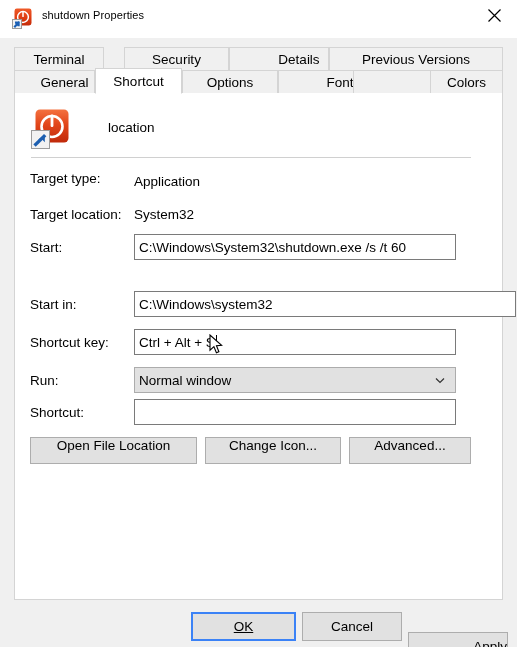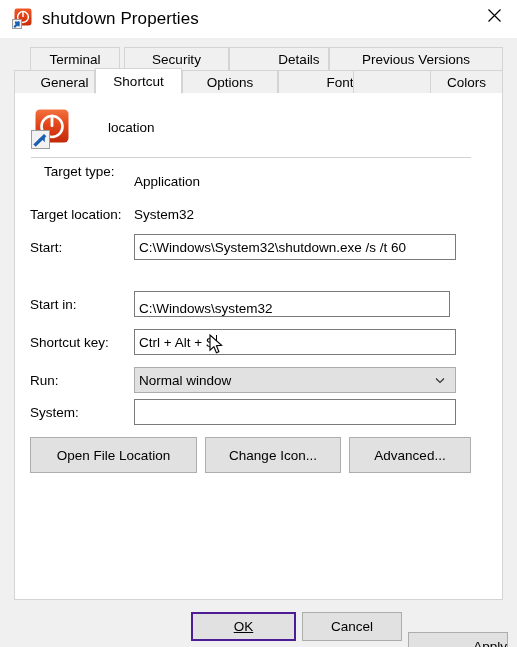--- a/index.html
+++ b/index.html
@@ -30,21 +30,21 @@
     background: #ffffff;
   }
   #app-icon {
     position: absolute;
     left: 12px; top: 8px;
     width: 21px; height: 21px;
   }
   #title-text {
     position: absolute;
     left: 42px; top: 9px;
-    font-size: 17px;
+    font-size: 11px;
     color: #000000;
     letter-spacing: 0.1px;
     white-space: nowrap;
   }
   #close-button {
     position: absolute;
     right: 0px; top: 0px;
     width: 46px; height: 30px;
     display: flex;
     align-items: center;
@@ -171,25 +171,24 @@
     height: 15px;
     background: #000;
     margin-left: 1px;
     vertical-align: middle;
   }
 
   
   .panel-button {
     position: absolute;
     box-sizing: border-box;
-    height: 36px;
+    height: 27px;
     background: #e1e1e1;
     border: 1px solid #adadad;
     display: flex;
-    align-items: center;
     justify-content: center;
     font-size: 13.5px;
     color: #000;
     cursor: default;
     white-space: nowrap;
   }
 
   
   .footer-button {
     position: absolute;
@@ -198,21 +197,21 @@
     background: #e1e1e1;
     border: 1px solid #adadad;
     display: flex;
     align-items: center;
     justify-content: center;
     font-size: 13.5px;
     color: #000;
     cursor: default;
   }
   .footer-button.default {
-    border: 2px solid #4c1d95;
+    border: 2px solid #3b82f6;
     text-decoration: underline;
   }
 
   
   #mouse-cursor {
     position: absolute;
     left: 209px; top: 334px;
     width: 16px; height: 22px;
     pointer-events: none;
     z-index: 50;
@@ -245,21 +244,21 @@
     <div id="title-text">shutdown Properties</div>
 
     <div id="close-button">
       <svg width="15" height="15" viewBox="0 0 15 15">
         <path d="M1.5 1.5 L13.5 13.5 M13.5 1.5 L1.5 13.5" stroke="#000000" stroke-width="1.2" fill="none"></path>
       </svg>
     </div>
   </div>
 
   <div id="tabrow-top" class="tabstrip">
-      <div class="tab" style="left: 14px; width: 90px; margin-left: 16px;">
+      <div class="tab" style="left: 14px; width: 90px;">
         <span>Terminal</span>
       </div>
       <div class="tab" style="left: 124px; width: 105px;">
         <span>Security</span>
       </div>
       <div class="tab" style="left: 229px; width: 100px; padding-left: 40px;">
         <span>Details</span>
       </div>
       <div class="tab" style="left: 329px; width: 174px;">
         <span>Previous Versions</span>
@@ -300,45 +299,45 @@
         <rect x="0.5" y="21.5" width="18" height="18" fill="#f2f2f2" stroke="#9c9c9c" stroke-width="1"></rect>
         <path d="M4.7 35.4 L13 27.3" stroke="#1c5fb0" stroke-width="3.4" stroke-linecap="square" fill="none"></path>
         <path d="M13.8 26.3 L13.8 33.2 L11.2 30.6 L7 30.6 Z" fill="#1c5fb0"></path>
       </svg>
     </div>
 
     <div id="shortcut-name">location</div>
 
     <div id="header-separator"></div>
 
-  <div class="field-label" style="left: 15px; top: 71px; margin-left: 14px;">Target type:</div>
+  <div class="field-label" style="left: 15px; top: 78px;">Target type:</div>
       <div class="field-value" style="left: 119px; top: 81px;">Application</div>
       <div class="field-label" style="left: 15px; top: 114px;">Target location:</div>
       <div class="field-value" style="left: 119px; top: 114px;">System32</div>
       <div class="field-label" style="left: 15px; top: 147px;">Start:</div>
       <div class="field-input" style="left: 119px; top: 141px; width: 322px; height: 26px;">
         <span>C:\Windows\System32\shutdown.exe /s /t 60</span>
       </div>
       <div class="field-label" style="left: 15px; top: 204px;">Start in:</div>
-      <div class="field-input" style="left: 119px; top: 198px; width: 316px; height: 26px; align-items: flex-end;">
+      <div class="field-input" style="left: 119px; top: 198px; width: 382px; height: 26px;">
         <span>C:\Windows\system32</span>
       </div>
       <div class="field-label" style="left: 15px; top: 242px;">Shortcut key:</div>
       <div class="field-input" style="left: 119px; top: 236px; width: 322px; height: 26px;">
         <span>Ctrl + Alt + S</span>
         <span class="caret"></span>
       </div>
       <div class="field-label" style="left: 15px; top: 280px;">Run:</div>
       <div class="field-select" style="left: 119px; top: 274px; width: 322px; height: 26px;">
         <span>Normal window</span>
         <span class="select-arrow"><svg width="12" height="12" viewBox="0 0 12 12">
             <path d="M2 4.5 L6 8.5 L10 4.5" stroke="#333" stroke-width="1.2" fill="none"></path>
           </svg></span>
       </div>
-      <div class="field-label" style="left: 15px; top: 312px;">System:</div>
+      <div class="field-label" style="left: 15px; top: 312px;">Shortcut:</div>
       <div class="field-input" style="left: 119px; top: 306px; width: 322px; height: 26px;">
         <span></span>
       </div>
       <div class="panel-button" style="left: 15px; top: 344px; width: 167px;">
         <span>Open File Location</span>
       </div>
       <div class="panel-button" style="left: 190px; top: 344px; width: 136px;">
         <span>Change Icon...</span>
       </div>
       <div class="panel-button" style="left: 334px; top: 344px; width: 122px;">

